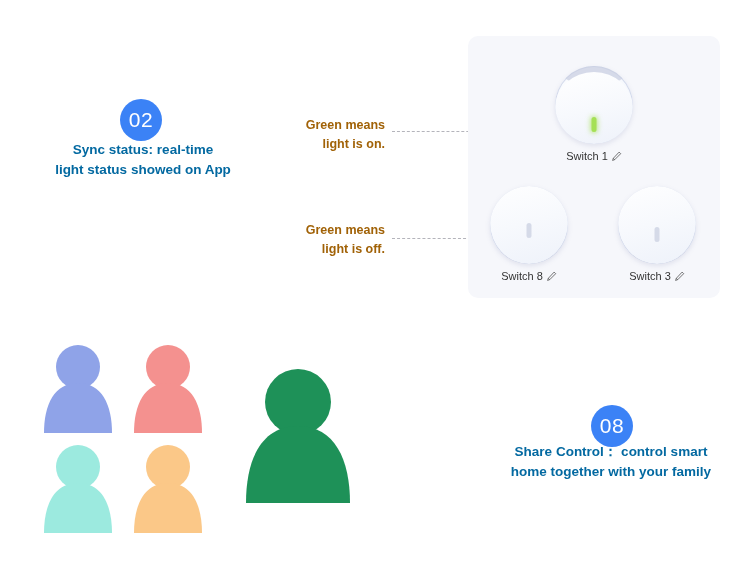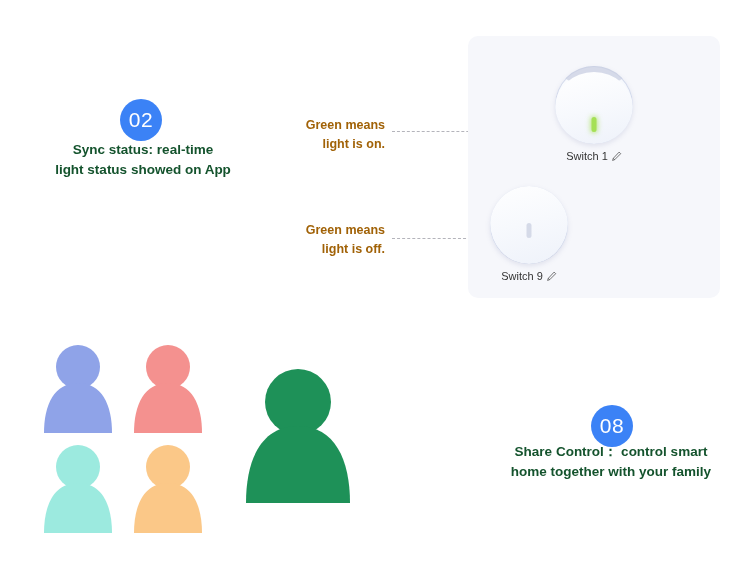--- a/index.html
+++ b/index.html
@@ -30,21 +30,21 @@
     align-items: center;
     justify-content: center;
     letter-spacing: 0.5px;
   }
   .step-caption {
     position: absolute;
     text-align: center;
     font-size: 13.5px;
     font-weight: bold;
     line-height: 1.45;
-    color: #14532d;
+    color: #0369a1;
     white-space: pre-line;
   }
 
   
   #badge-02 { left: 120px; top: 99px; }
   #caption-02 { left: 28px; top: 140px; width: 230px; }
 
   
   #badge-03 { left: 591px; top: 405px; }
   #caption-03 { left: 497px; top: 442px; width: 228px; text-align: center; }
@@ -199,28 +199,42 @@
     </div>
   </div>
 
   <div class="switch" id="switch-2">
     <div class="switch-dial">
       <div class="dial-arc bottom"></div>
       <div class="dial-face shift-up"></div>
       <div class="led off"></div>
     </div>
     <div class="switch-label">
-      <span>Switch 9</span>
+      <span>Switch 8</span>
       <svg class="pencil-icon" width="11" height="11" viewBox="0 0 16 16">
         <path d="M11.8 1.6 L14.1 3.9 L5.4 12.6 L2.3 13.7 L3.4 10.6 Z" fill="none" stroke="#4a4a4a" stroke-width="1.1" stroke-linejoin="round"></path>
         <line x1="3.4" y1="10.6" x2="5.4" y2="12.6" stroke="#4a4a4a" stroke-width="1.1"></line>
       </svg>
     </div>
   </div>
 
+  <div class="switch" id="switch-3">
+    <div class="switch-dial">
+      <div class="dial-arc bottom"></div>
+      <div class="dial-face shift-up"></div>
+      <div class="led off low"></div>
+    </div>
+    <div class="switch-label">
+      <span>Switch 3</span>
+      <svg class="pencil-icon" width="11" height="11" viewBox="0 0 16 16">
+        <path d="M11.8 1.6 L14.1 3.9 L5.4 12.6 L2.3 13.7 L3.4 10.6 Z" fill="none" stroke="#4a4a4a" stroke-width="1.1" stroke-linejoin="round"></path>
+        <line x1="3.4" y1="10.6" x2="5.4" y2="12.6" stroke="#4a4a4a" stroke-width="1.1"></line>
+      </svg>
+    </div>
+  </div>
 
 </div>
 
 <svg class="person" id="person-blue" width="72" height="92" viewBox="0 0 72 92">
   <circle cx="36" cy="24" r="22" fill="#8fa3e8"></circle>
   <path d="M36 40 C12 40 2 62 2 90 L70 90 C70 62 60 40 36 40 Z" fill="#8fa3e8"></path>
 </svg>
 
 <svg class="person" id="person-red" width="72" height="92" viewBox="0 0 72 92">
   <circle cx="36" cy="24" r="22" fill="#f4918f"></circle>

